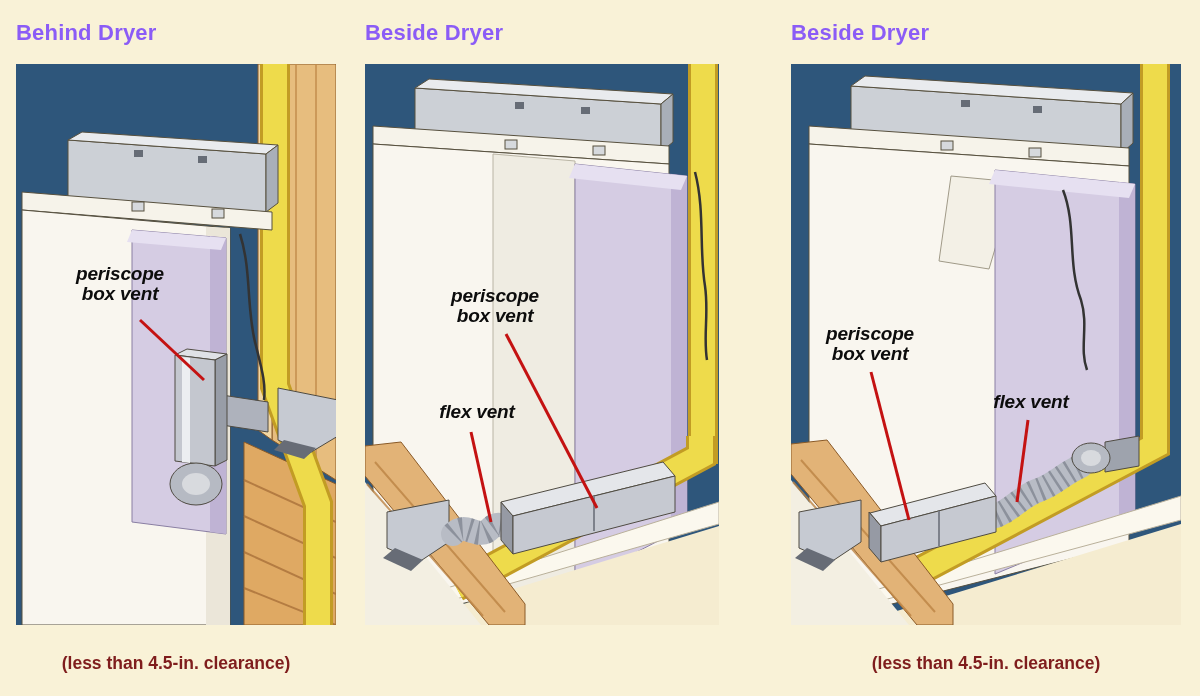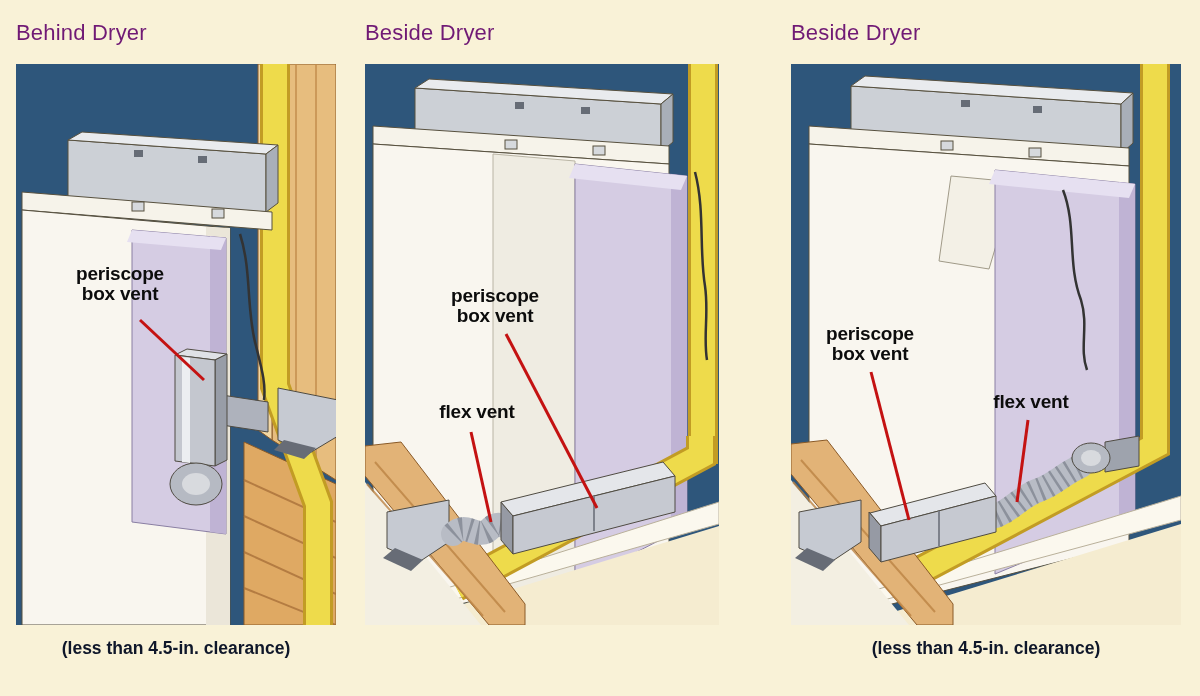--- a/index.html
+++ b/index.html
@@ -8,33 +8,33 @@
     background:#f9f2d7;
     font-family:"Liberation Sans", sans-serif;
     overflow:hidden;
   }
   .page { width:1200px; height:696px; padding:20px 0 0 16px; display:flex; }
   .panel { display:flex; flex-direction:column; }
   .panel-1 { width:320px; margin-right:29px; }
   .panel-2 { width:354px; margin-right:72px; }
   .panel-3 { width:390px; }
   .panel h2 {
-    font-size:22px; font-weight:normal; color:#701a75;
+    font-size:22px; font-weight:bold; color:#8b5cf6;
     letter-spacing:0.2px; height:26px; line-height:26px; margin-bottom:18px;
   }
-  .art { position:relative; height:561px; }
+  .art { position:relative; height:561px;font-style:italic; }
   .art svg { display:block; }
   .callout {
     position:absolute; font-size:19px; font-weight:bold; color:#0c0c0c;
     text-align:center; line-height:1.06; letter-spacing:-0.2px;
   }
   .callout span { display:block; }
   .caption {
-    font-size:17.5px; font-weight:bold; color:#0f172a;
-    text-align:center; margin-top:13px;
+    font-size:17.5px; font-weight:bold; color:#7f1d1d;
+    text-align:center; margin-top:28px;
   }
 </style>
 </head>
 <body>
 
 <div class="page">
 
   <section class="panel panel-1">
     <h2>Behind Dryer</h2>
     <div class="art">

